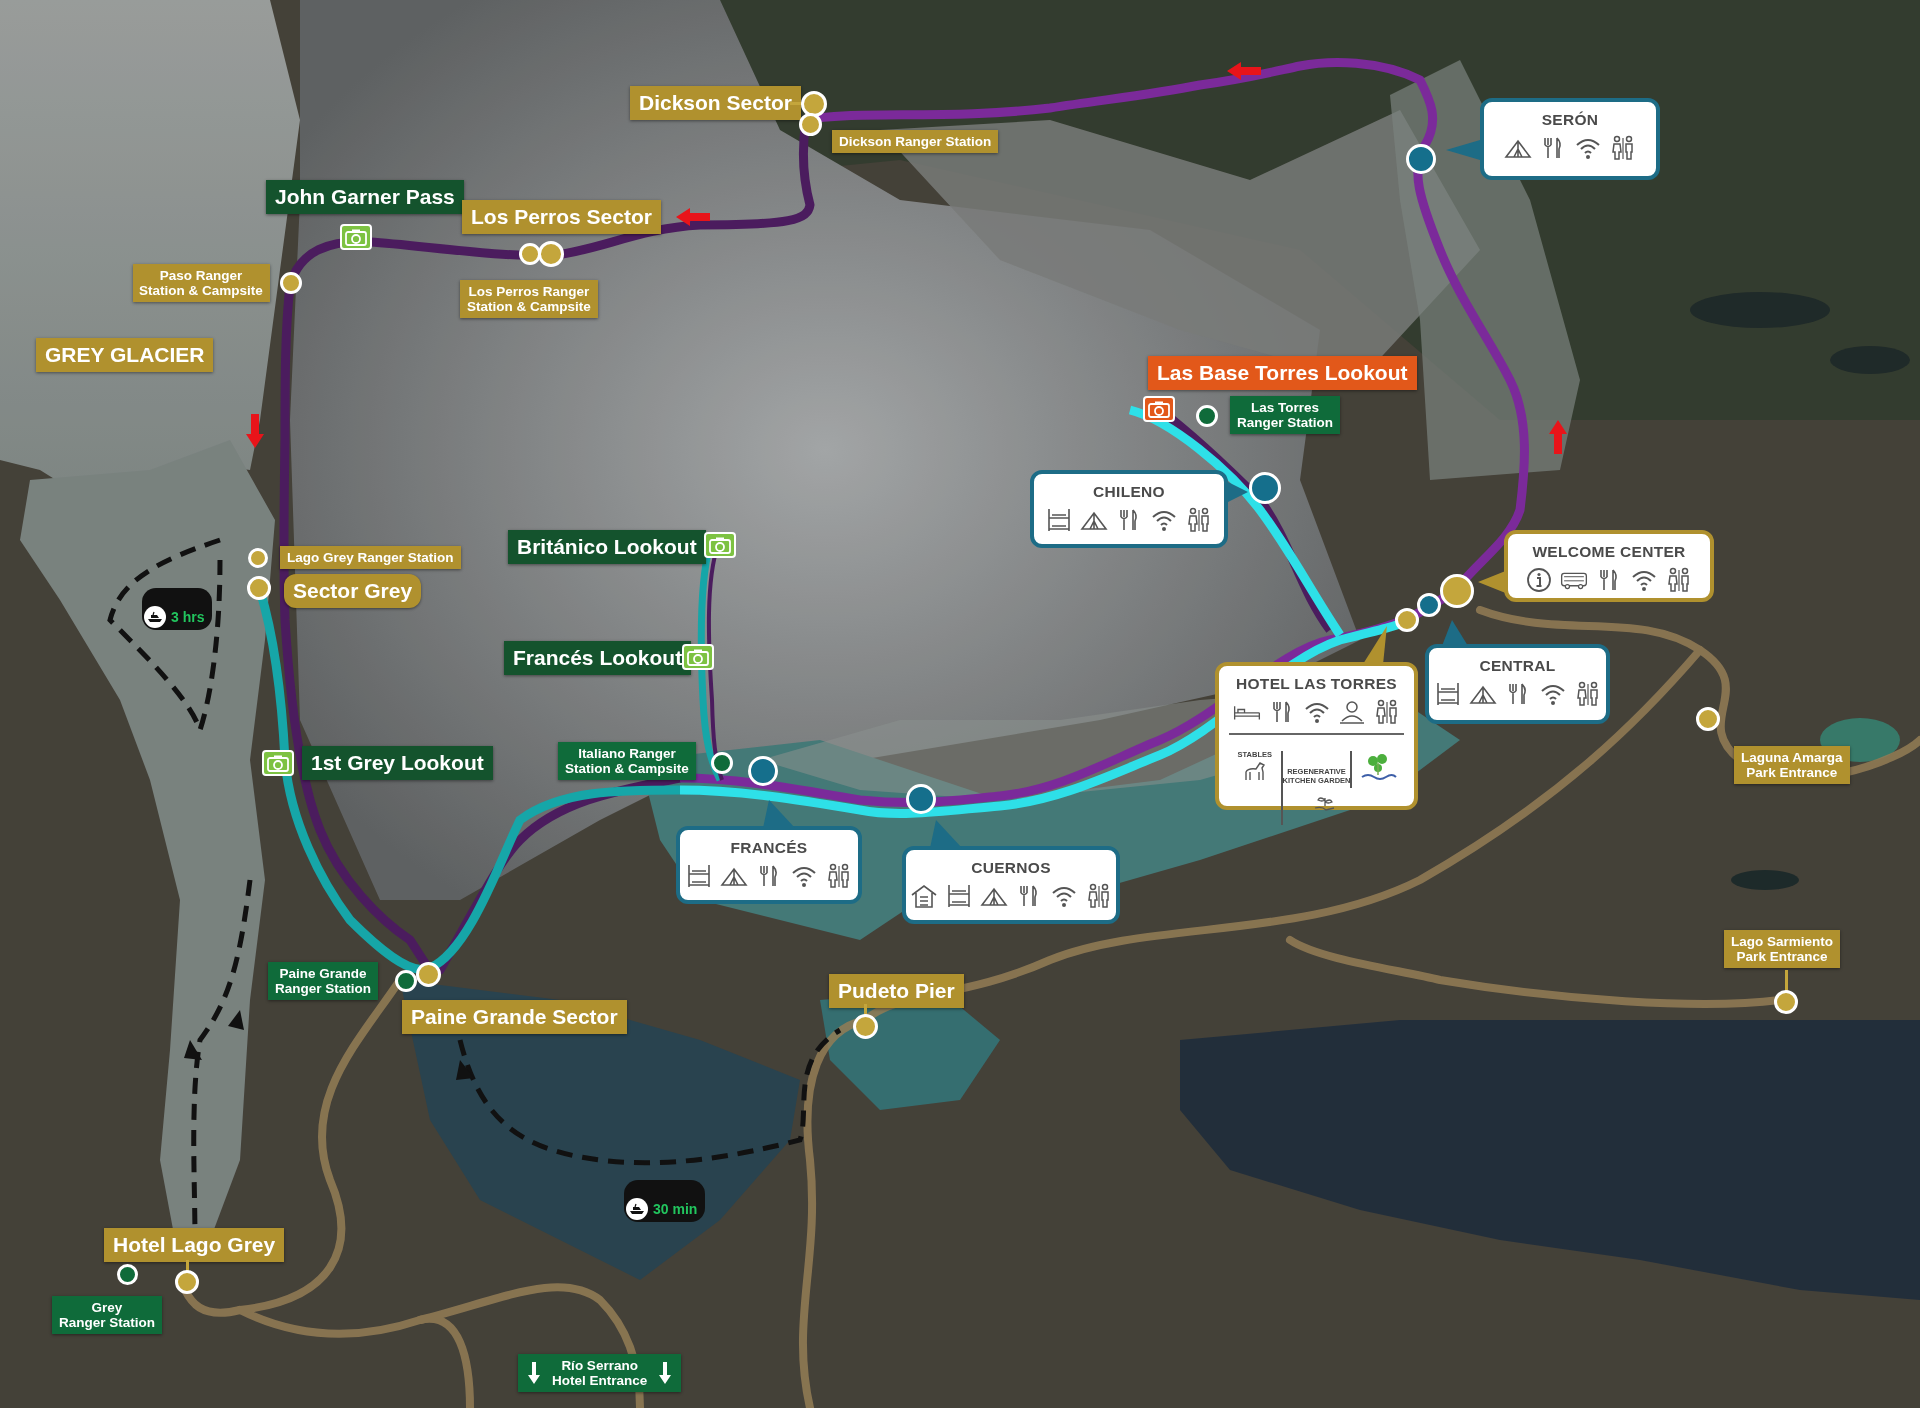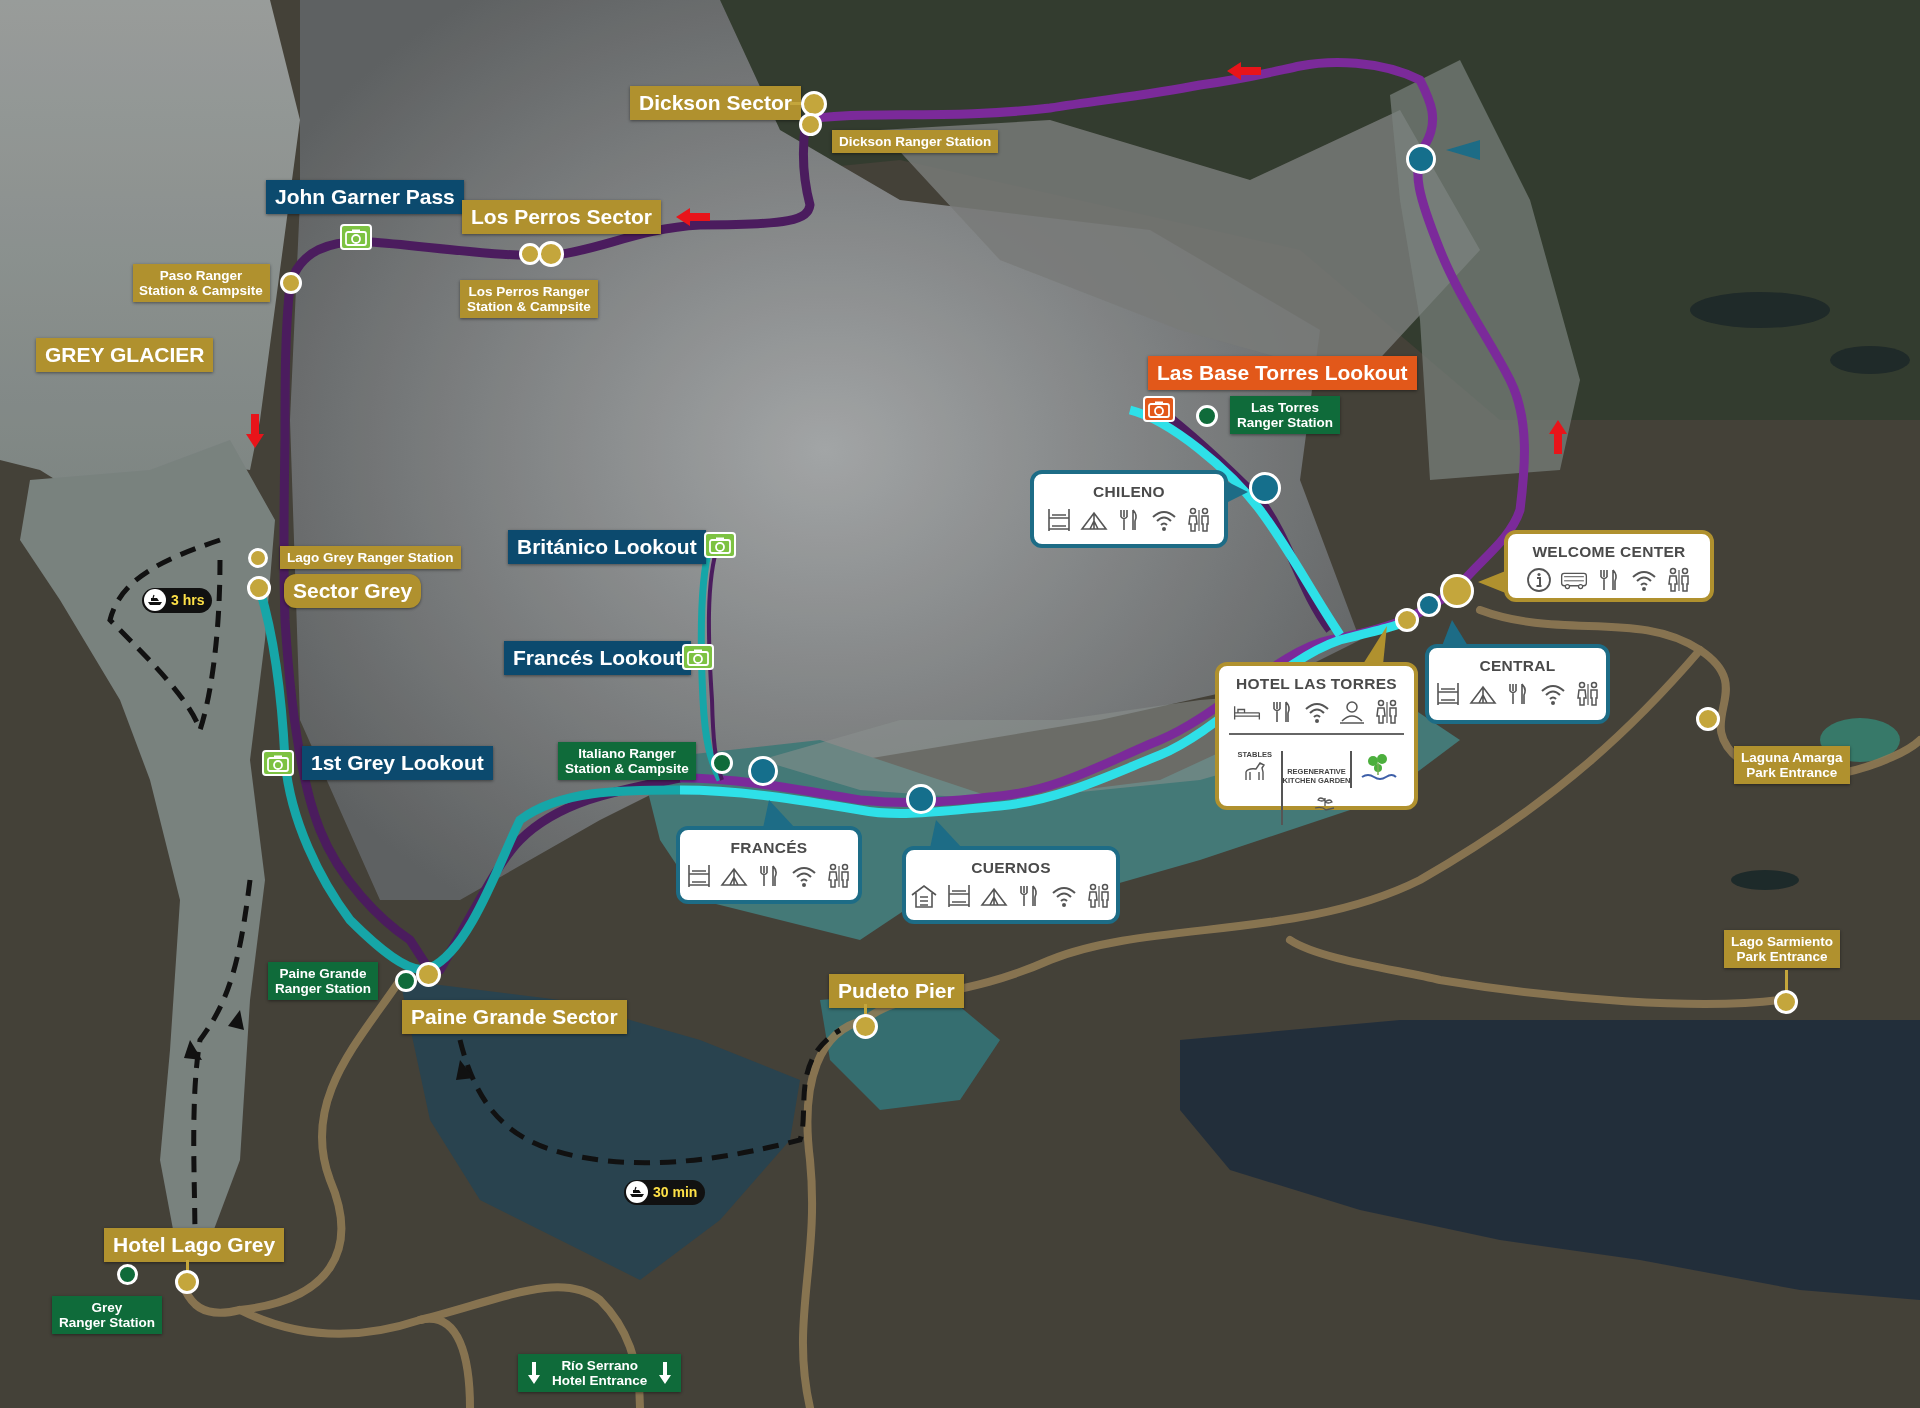--- a/index.html
+++ b/index.html
@@ -1,42 +1,42 @@
 <!DOCTYPE html>
 <html><head>
 <meta charset="utf-8">
 <style>
   html, body { margin:0; padding:0; }
   body { width:1920px; height:1408px; overflow:hidden; background:#3a3f3a; font-family:"Liberation Sans", sans-serif; }
   .map { position:relative; width:1920px; height:1408px; overflow:hidden; }
   svg.terrain, svg.routes { position:absolute; left:0; top:0; width:1920px; height:1408px; }
   .lbl { position:absolute; color:#fff; font-weight:bold; white-space:nowrap; line-height:1.12; text-align:center; box-shadow:0 1px 3px rgba(0,0,0,.45); }
   .gold { background:#b0912e; }
-  .lime { background:#0c4a6e; }
+  .lime { background:#14532d; }
   .green { background:#0f6b3a; }
   .orange { background:#e2581a; }
   .big { font-size:21px; padding:5px 9px; }
   .sm { font-size:13.5px; padding:4px 7px; }
   .dot { position:absolute; border-radius:50%; border:3px solid #fff; box-sizing:border-box; }
   .dot.gold-d { background:#c4a63c; }
   .dot.teal-d { background:#156f8c; }
   .dot.green-d { background:#0f6b3a; }
   .cam { position:absolute; width:32px; height:26px; border-radius:4px; border:2px solid #fff; box-sizing:border-box; display:flex; align-items:center; justify-content:center; }
   .cam.lime { background:#7dc242; }
   .cam.orange { background:#e2581a; }
   .cam svg { width:22px; height:17px; }
   .leader { position:absolute; background:#c4a63c; }
   .info { position:absolute; background:#fff; border-radius:12px; box-sizing:border-box; color:#444; text-align:center; }
   .info.teal-b { border:4px solid #1d6c86; }
   .info.gold-b { border:4px solid #b0912e; }
   .info .title { font-size:15.5px; font-weight:bold; letter-spacing:.3px; color:#4a4a4a; margin-top:9px; }
   .info .icons { display:flex; justify-content:center; gap:7px; margin-top:6px; }
   .info .icons svg { width:28px; height:26px; }
   .tail { position:absolute; width:0; height:0; }
-  .ferry { position:absolute; display:flex; align-items:center; background:#111; color:#fde047; border-radius:14px; font-weight:bold; font-size:14px; padding:1px 8px 2px 2px; }
+  .ferry { position:absolute; display:flex; align-items:center; background:#111; color:#22c55e; border-radius:14px; font-weight:bold; font-size:14px; padding:18px 8px 2px 2px; }
   .ferry .ic { width:22px; height:22px; border-radius:50%; background:#fff; margin-right:5px; display:flex; align-items:center; justify-content:center; }
   .arrow-red { position:absolute; }
   .sub-row { display:flex; justify-content:space-around; align-items:flex-start; border-top:2px solid #666; margin:8px 10px 0; padding-top:16px; }
   .sub-row .cell { flex:1; font-size:7.5px; font-weight:bold; color:#444; text-align:center; line-height:1.15; }
   .sub-row .cell + .cell { border-left:2px solid #555; }
 </style>
 </head>
 <body>
 
 <div class="map">
@@ -150,20 +150,42 @@
   <div class="lbl gold big" style="left:462px;top:200px;">Los Perros Sector</div>
   <div class="dot gold-d" style="left:519px;top:243px;width:22px;height:22px;"></div>
   <div class="dot gold-d" style="left:538px;top:241px;width:26px;height:26px;"></div>
   <div class="lbl gold sm" style="left:460px;top:280px;white-space:pre;">Los Perros Ranger
 Station &amp; Campsite</div>
   <div class="lbl gold sm" style="left:133px;top:264px;white-space:pre;padding-left:6px;">Paso Ranger
 Station &amp; Campsite</div>
   <div class="dot gold-d" style="left:280px;top:272px;width:22px;height:22px;"></div>
 
   <div class="dot teal-d" style="left:1406px;top:144px;width:30px;height:30px;"></div>
+  <div class="info teal-b" style="left:1480px;top:98px;width:180px;height:82px;">
+    <div class="title">SERÓN</div>
+    <div class="icons">
+      <svg viewBox="0 0 28 26">
+          <path d="M2 22 L14 6 L26 22 Z M14 6 L14 22 M10 22 L14 14 L18 22" fill="none" stroke="#555" stroke-width="1.6"></path>
+        </svg>
+      <svg viewBox="0 0 28 26">
+          <path d="M6 3 V10 M9 3 V10 M12 3 V10 M6 10 Q9 13 12 10 M9 12 V23 M18 3 Q23 8 20 14 L20 23 M18 3 V23" fill="none" stroke="#555" stroke-width="1.6"></path>
+        </svg>
+      <svg viewBox="0 0 28 26">
+          <path d="M3 10 Q14 0 25 10 M7 14 Q14 7 21 14 M11 18 Q14 15 17 18" fill="none" stroke="#555" stroke-width="2"></path>
+          <circle cx="14" cy="22" r="2" fill="#555"></circle>
+        </svg>
+      <svg viewBox="0 0 28 26">
+          <circle cx="8" cy="4" r="2.5" fill="none" stroke="#555" stroke-width="1.5"></circle>
+          <path d="M5 9 H11 L12 17 H10 V24 H6 V17 H4 Z" fill="none" stroke="#555" stroke-width="1.5"></path>
+          <circle cx="20" cy="4" r="2.5" fill="none" stroke="#555" stroke-width="1.5"></circle>
+          <path d="M17 9 H23 V17 H22 V24 H18 V17 H17 Z" fill="none" stroke="#555" stroke-width="1.5"></path>
+          <line x1="14" y1="3" x2="14" y2="24" stroke="#555" stroke-width="1.2"></line>
+        </svg>
+    </div>
+  </div>
   <div class="tail" style="left:1446px;top:140px;border-top:10px solid transparent;border-bottom:10px solid transparent;border-right:34px solid #1d6c86;"></div>
 
   <div class="lbl orange big" style="left:1148px;top:356px;">Las Base Torres Lookout</div>
   <div class="cam orange" style="left:1143px;top:396px;">
     <svg viewBox="0 0 22 17">
         <rect x="1" y="3" width="20" height="13" rx="2" fill="none" stroke="#fff" stroke-width="1.8"></rect>
         <rect x="7" y="0.5" width="8" height="3" fill="#fff"></rect>
         <circle cx="11" cy="10" r="4" fill="none" stroke="#fff" stroke-width="1.8"></circle>
       </svg>
   </div>

